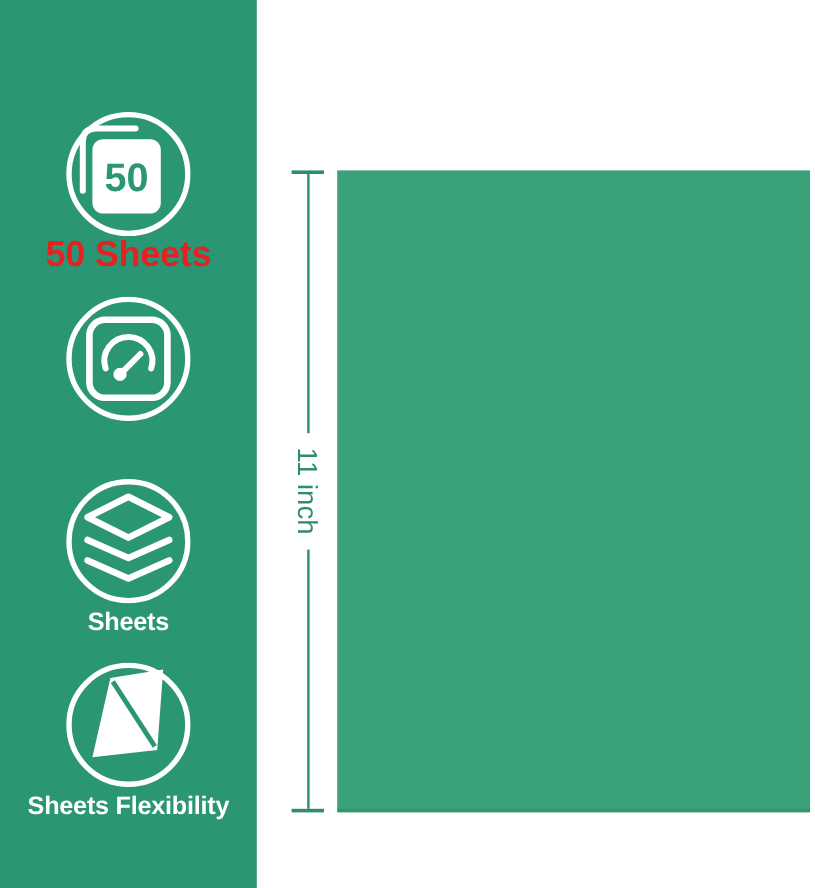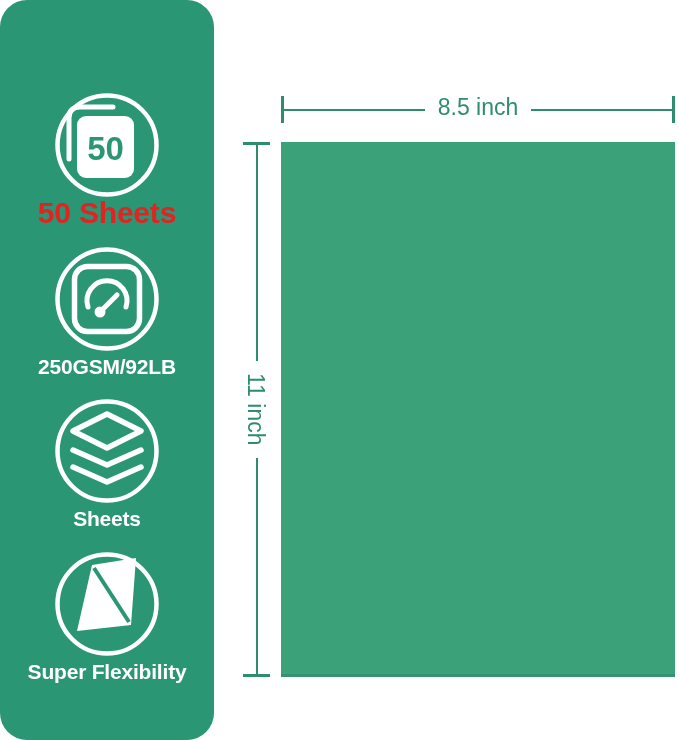--- a/index.html
+++ b/index.html
@@ -1,21 +1,21 @@
 <!DOCTYPE html>
 <html style="--sidebar-green: #2b9674; --paper-green: #3aa179; --dim-green: #2e8d6e; --sheets-red: #e32221; --icon-white: #ffffff;"><head>
 <meta charset="utf-8">
 <style>
   html,body{margin:0;padding:0;background:#fff;}
   .stage{
     position:relative;width:679px;height:740px;background:#fff;overflow:hidden;
     font-family:"Liberation Sans",sans-serif;
   }
   
-  .sidebar{position:absolute;left:0;top:0;width:214px;height:740px;background:var(--sidebar-green,#2b9674);border-radius:27px;}
+  .sidebar{position:absolute;left:0;top:0;width:214px;height:740px;background:var(--sidebar-green,#2b9674);}
   .feature{position:absolute;left:0;width:214px;display:flex;flex-direction:column;align-items:center;}
   .f1{top:93px}.f2{top:247px}.f3{top:399px}.f4{top:552px}
   .feature svg{display:block;flex:none;}
   .feature .flabel{
     margin-top:3px;color:#fff;font-size:21px;font-weight:600;line-height:26px;
     letter-spacing:-0.2px;white-space:nowrap;
   }
   .feature .flabel.red{color:var(--sheets-red,#e32221);font-weight:bold;font-size:30px;}
   .icon-num{
     fill:var(--sidebar-green,#2b9674);
@@ -65,53 +65,45 @@
     </div>
 
     <div class="feature f2">
       <svg width="104" height="104" viewBox="0 0 104 104">
         <circle cx="52" cy="52" r="49.5" fill="none" stroke="#fff" stroke-width="4.5"></circle>
         <rect x="19.5" y="19.5" width="65" height="65" rx="13" fill="none" stroke="#fff" stroke-width="5.5"></rect>
         <path d="M33 60 A20 20 0 1 1 71 60" fill="none" stroke="#fff" stroke-width="5" stroke-linecap="round"></path>
         <line x1="48" y1="62" x2="62" y2="48" stroke="#fff" stroke-width="5" stroke-linecap="round"></line>
         <circle cx="45" cy="65" r="5.5" fill="#fff"></circle>
       </svg>
-      <div class="flabel">250GSM/92LB</div>
     </div>
 
     <div class="feature f3">
       <svg width="104" height="104" viewBox="0 0 104 104">
         <circle cx="52" cy="52" r="49.5" fill="none" stroke="#fff" stroke-width="4.5"></circle>
         <polygon points="52,15 86,32 52,49 18,32" fill="none" stroke="#fff" stroke-width="5.5" stroke-linejoin="round"></polygon>
         <polyline points="18,51 52,66 86,51" fill="none" stroke="#fff" stroke-width="5.5" stroke-linecap="round" stroke-linejoin="round"></polyline>
         <polyline points="18,68 52,83 86,68" fill="none" stroke="#fff" stroke-width="5.5" stroke-linecap="round" stroke-linejoin="round"></polyline>
       </svg>
       <div class="flabel">Sheets</div>
     </div>
 
     <div class="feature f4">
       <svg width="104" height="104" viewBox="0 0 104 104">
         <circle cx="52" cy="52" r="49.5" fill="none" stroke="#fff" stroke-width="4.5"></circle>
         <polygon points="37,13 81,6 76,73 22,79" fill="#fff"></polygon>
         <line x1="39" y1="16" x2="74" y2="70" stroke="var(--sidebar-green,#2b9674)" stroke-width="4"></line>
       </svg>
-      <div class="flabel">Super Flexibility</div>
+      <div class="flabel">Sheets Flexibility</div>
     </div>
 
   </div>
 
   <div class="paper"></div>
 
-  <div class="dim dim-h">
-    <div class="seg tick"></div>
-    <div class="seg line"></div>
-    <div class="dlabel">8.5 inch</div>
-    <div class="seg line"></div>
-    <div class="seg tick"></div>
-  </div>
 
   <div class="dim dim-v">
     <div class="seg tick"></div>
     <div class="seg line"></div>
     <div class="dlabel">11 inch</div>
     <div class="seg line"></div>
     <div class="seg tick"></div>
   </div>
 
 </div>

